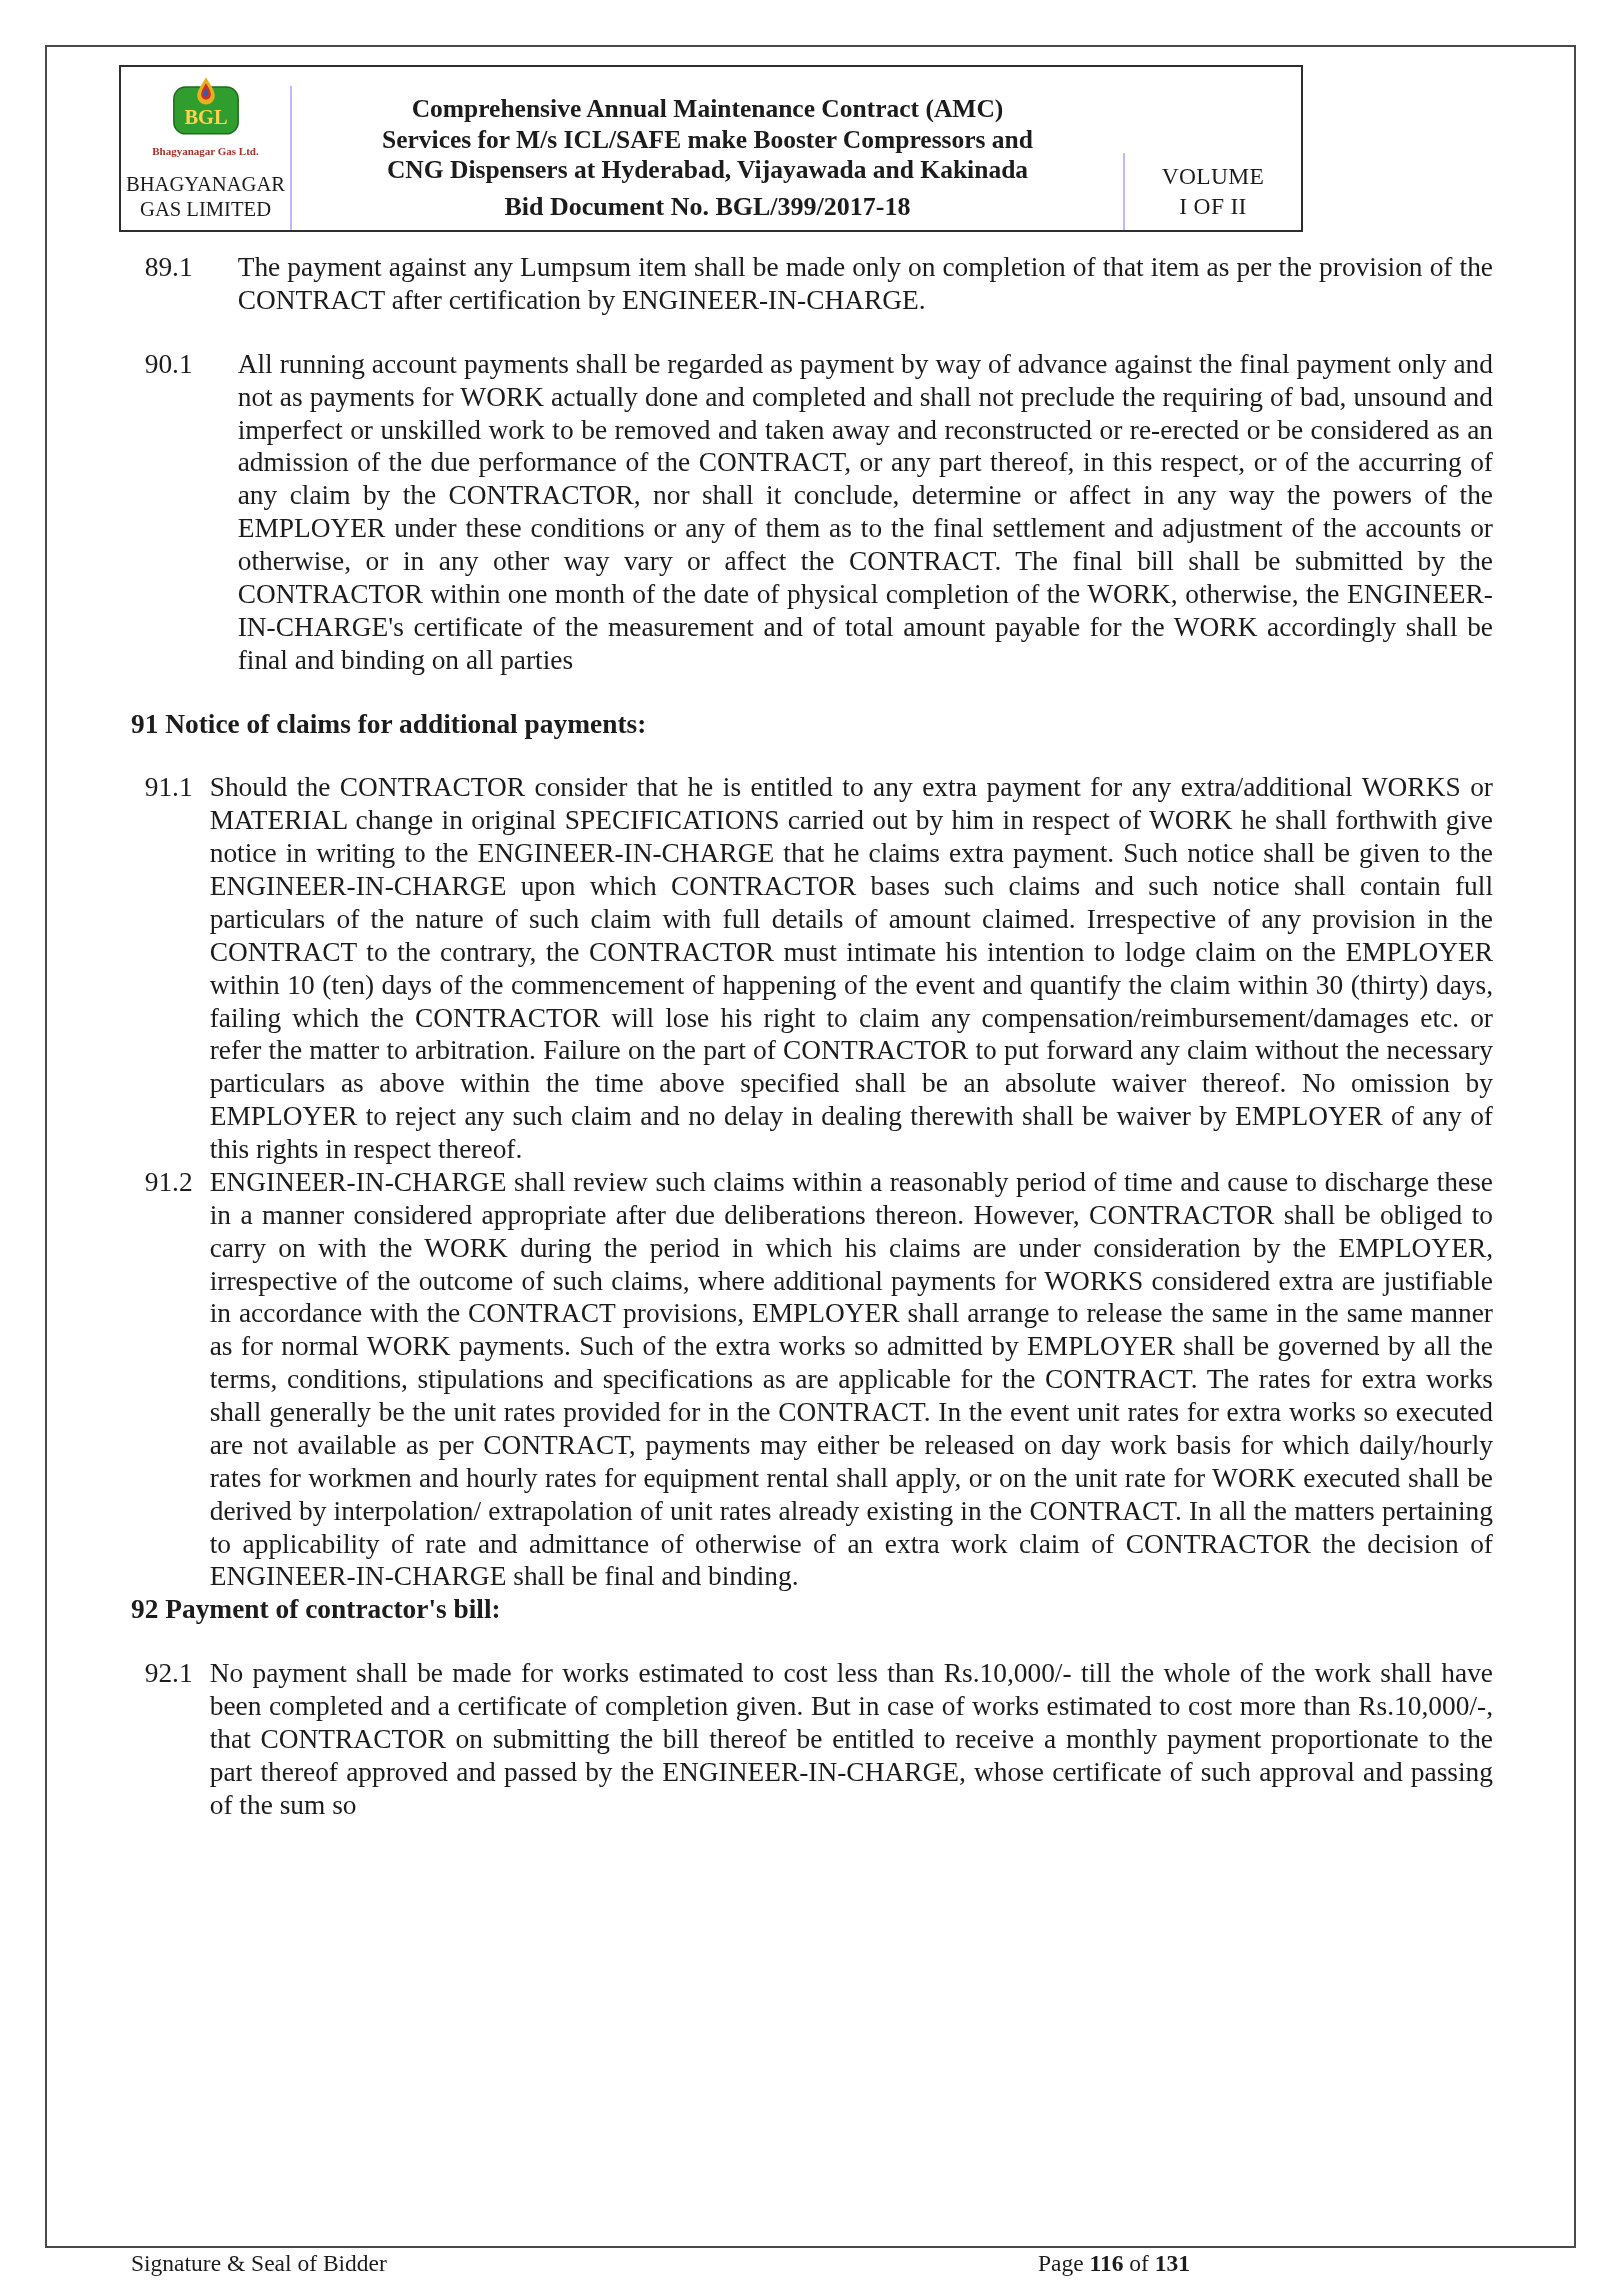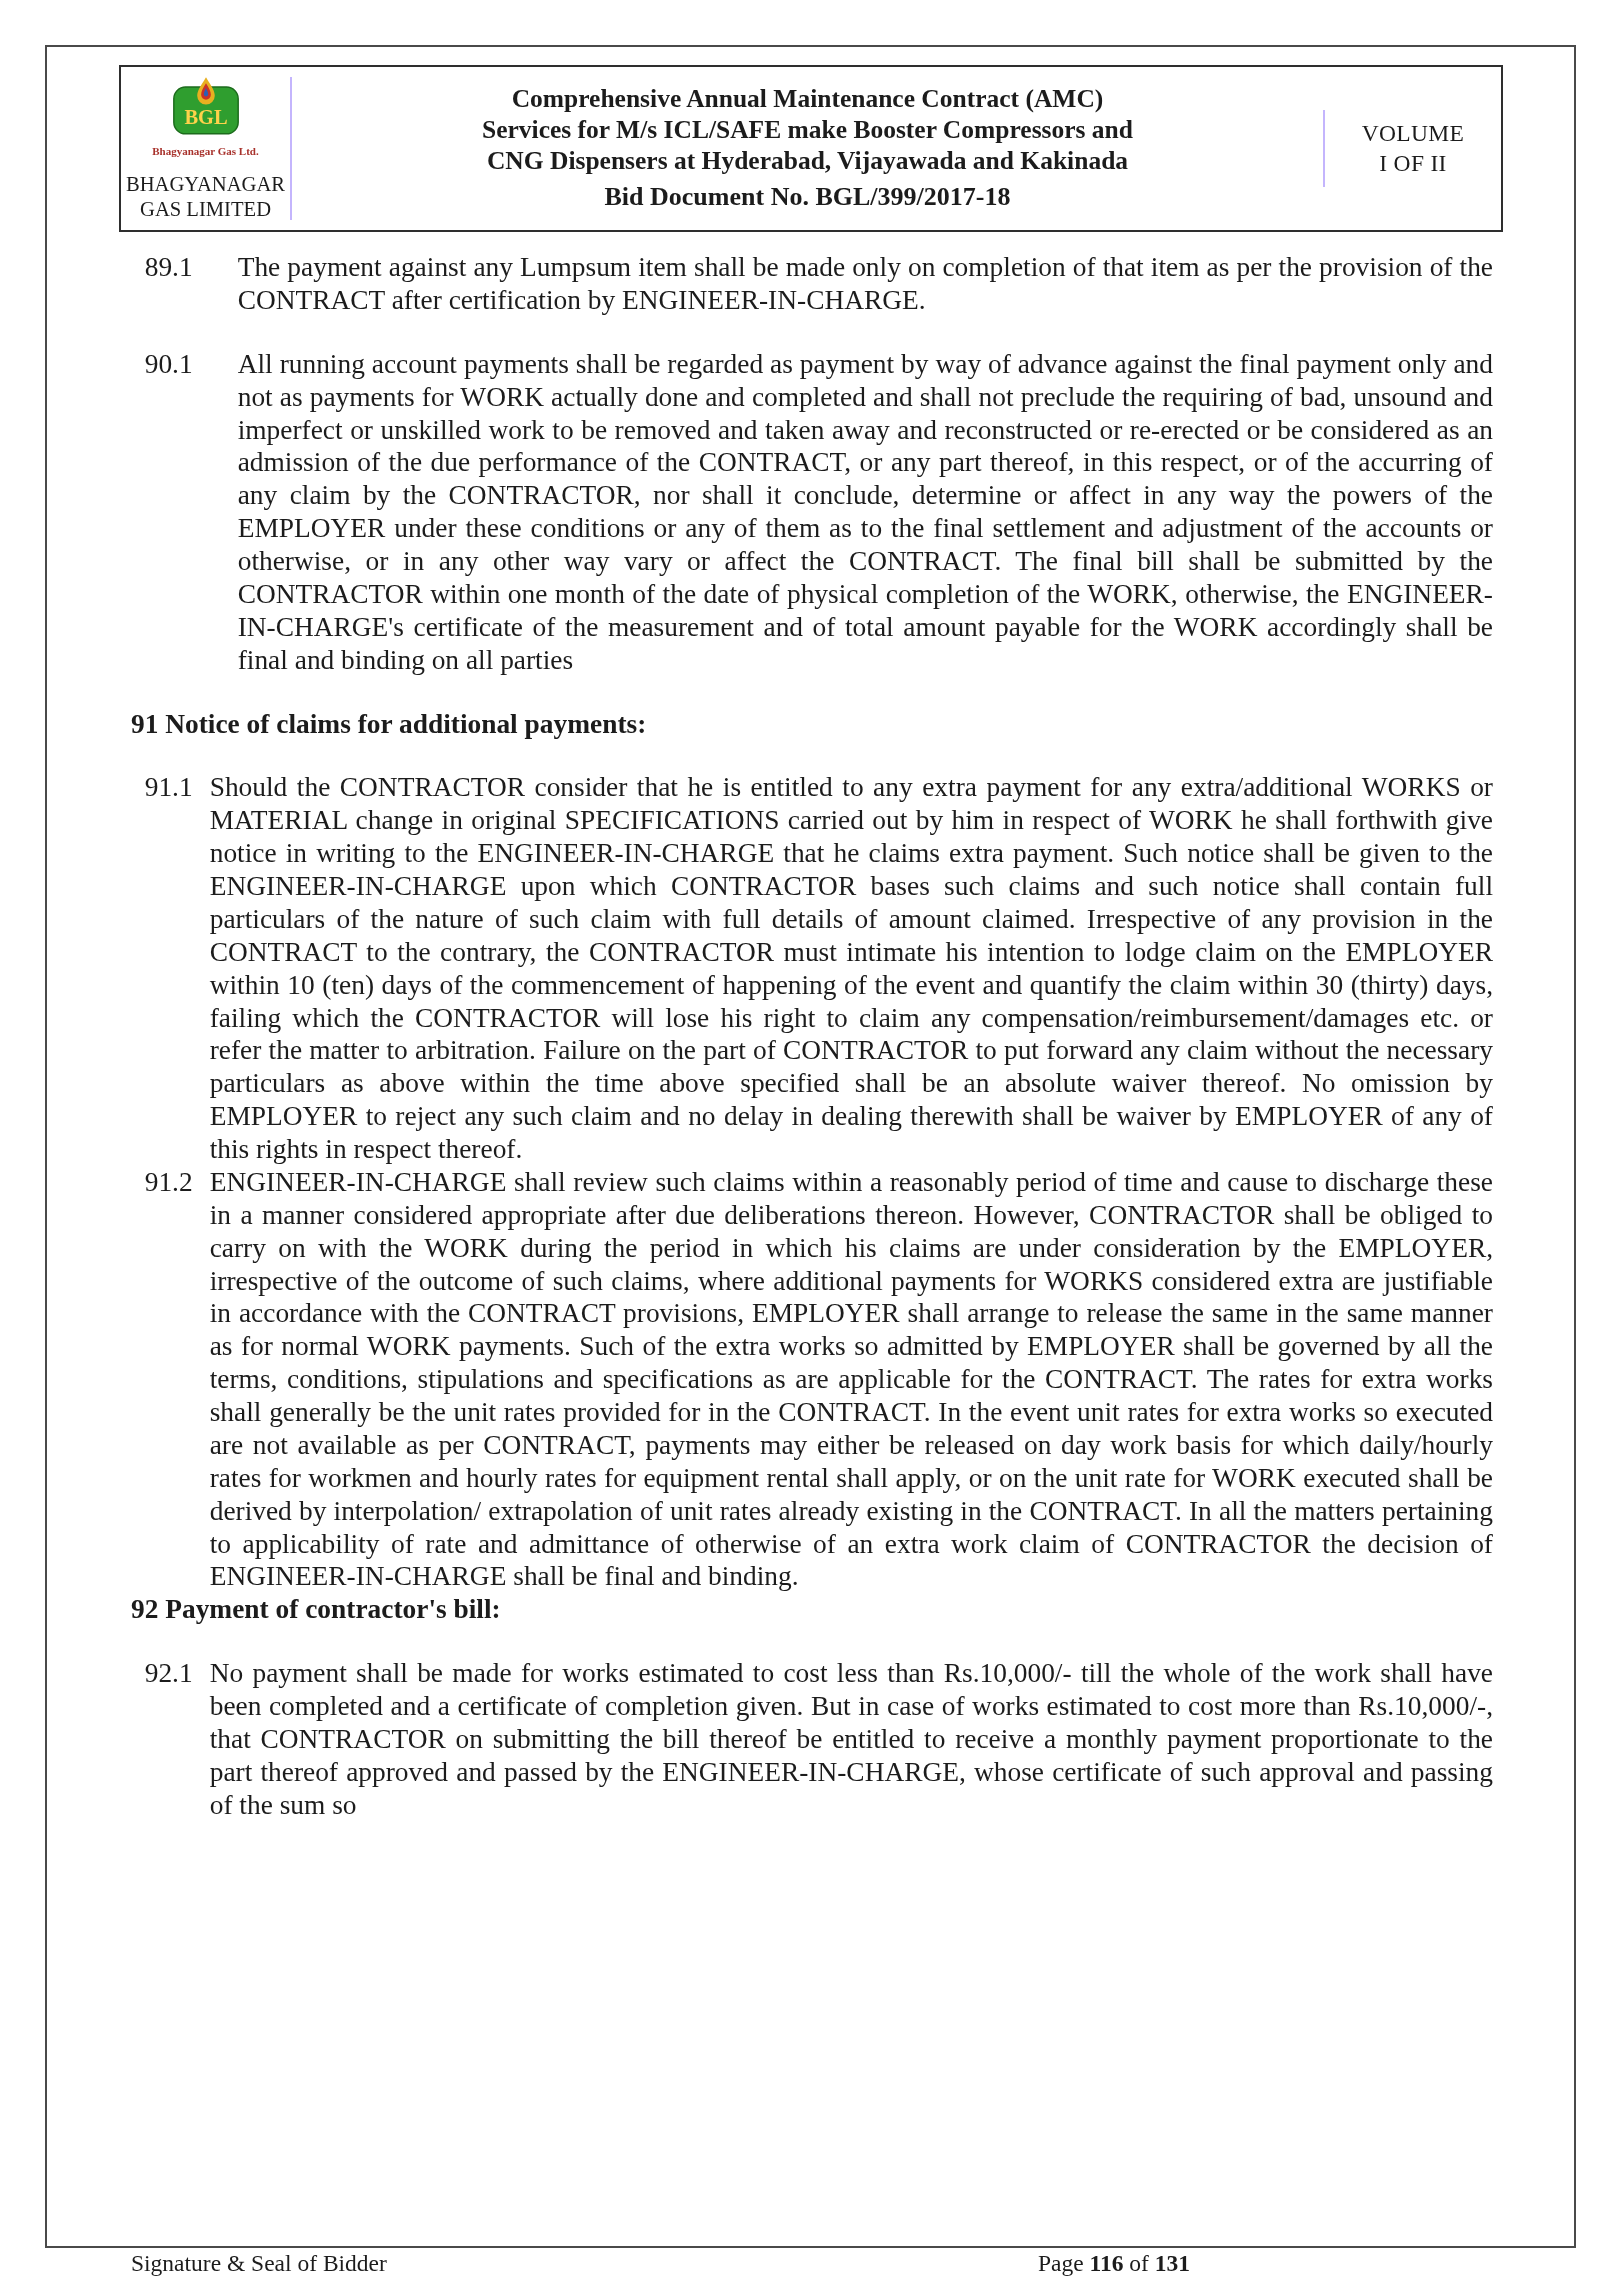--- a/index.html
+++ b/index.html
@@ -6,22 +6,22 @@
   body { background: #e9e9e9; font-family: "Liberation Serif", serif; }
   .page {
     width: 1621px; height: 2293px; background: #ffffff; position: relative;
     overflow: hidden; color: #1c1c1c; margin: 0 auto;
   }
   .frame {
     position: absolute; left: 45px; top: 45px; width: 1531px; height: 2203px;
     border: 2px solid #4a4a4a; pointer-events: none;
   }
   .header-table {
-    position: absolute; left: 119px; top: 65px; width: 1384px;
-    display: flex; align-items: center; border: 2px solid #2e2e2e; background: #fff;
+    position: absolute; left: 119px; top: 65px; width: 1184px;
+    display: flex; align-items: flex-end; border: 2px solid #2e2e2e; background: #fff;
   }
   .hcell {
     padding: 7.8px 9.8px; display: flex; flex-direction: column;
     align-items: center; justify-content: center; text-align: center;
   }
   .hcell + .hcell { border-left: 2px solid #c4b5fd; }
   .logo-cell { width: 169px; }
   .title-cell { flex: 1; }
   .volume-cell { width: 178px; font-size: 23.5px; line-height: 1.3; letter-spacing: 0.3px; }
   .logo-sub { font-size: 11px; color: #a8322c; font-weight: bold; margin-top: 1px; }

